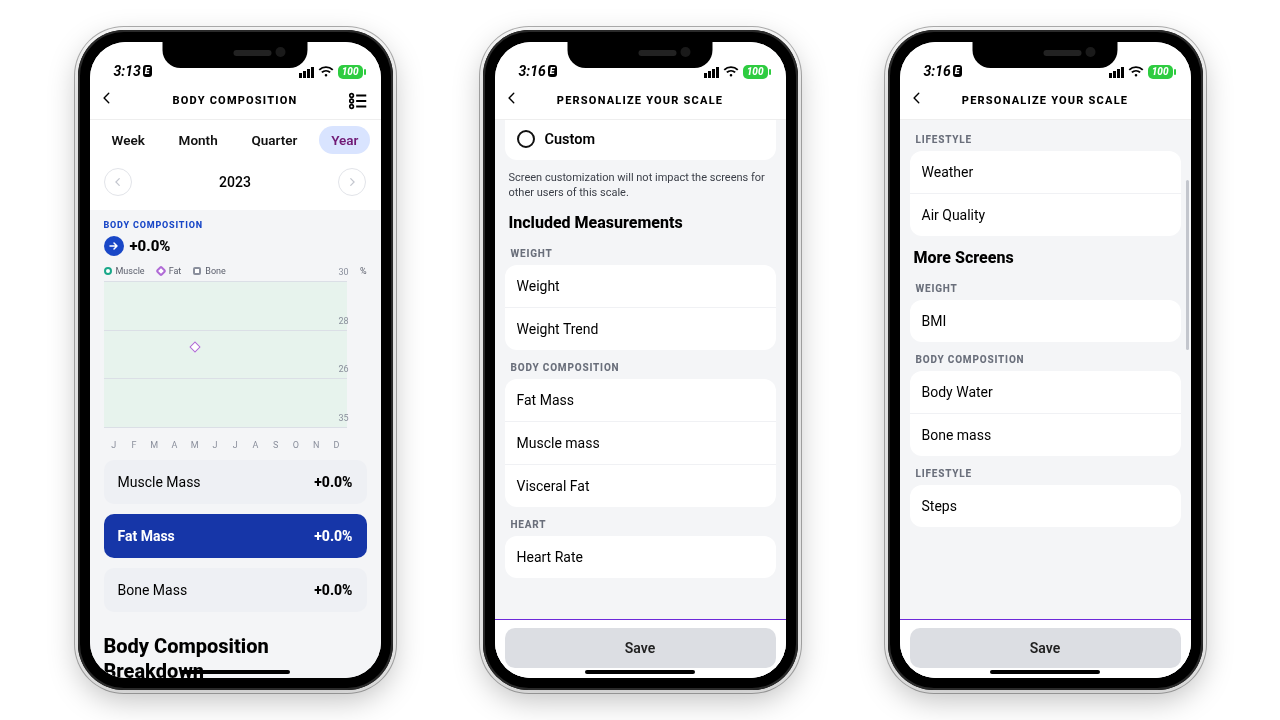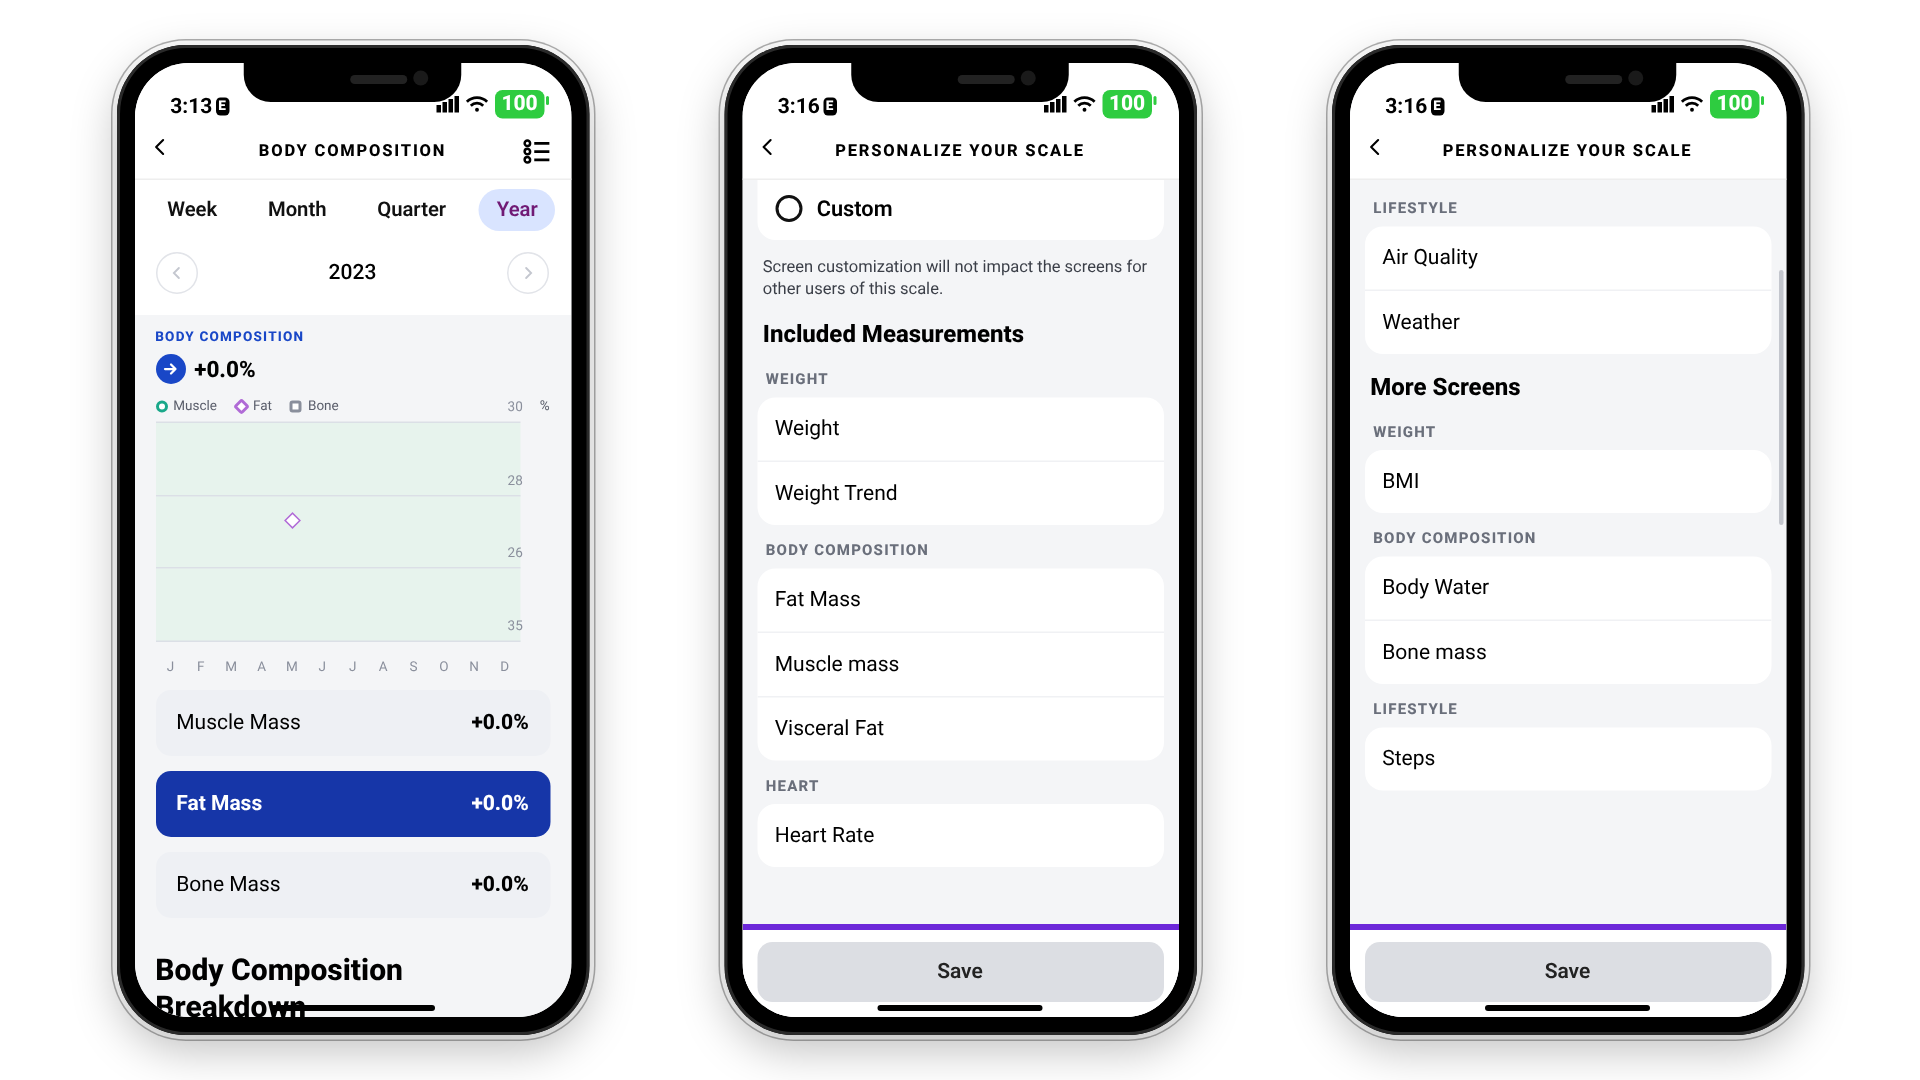--- a/index.html
+++ b/index.html
@@ -26,28 +26,29 @@
   .notch::after {
     content:""; position:absolute; right:36px; top:8px; width:38px; height:6px; background:#222; border-radius:3px;
   }
   .notch::before {
     content:""; position:absolute; right:22px; top:5px; width:10px; height:10px; background:#1a1a1a; border-radius:50%;
   }
   .status {
     height: 40px; display:flex; justify-content:space-between; align-items:flex-end;
     padding: 0 18px 3px 24px; font-size: 14px; font-weight: 700; color:#000;
     background: #fff;
+    font-style: italic;
   }
   .status .right { display:flex; align-items:center; gap:4px; }
   .sig-bars { display:inline-flex; align-items:flex-end; gap:1px; }
   .sig-bars span { width:3px; background:#000; display:inline-block; }
   .sig-bars span:nth-child(1){height:5px}.sig-bars span:nth-child(2){height:7px}
   .sig-bars span:nth-child(3){height:9px}.sig-bars span:nth-child(4){height:11px}
   .wifi-ic, .batt-ic { display:inline-block; }
-  .batt { font-size:14px; font-weight:800; color:#fff; background:#2ecc40; border-radius:5px; padding:1px 4px; line-height:1.2; position:relative;}
+  .batt { font-size:10px; font-weight:800; color:#fff; background:#2ecc40; border-radius:5px; padding:1px 4px; line-height:1.2; position:relative;}
   .batt::after{content:"";position:absolute;right:-3px;top:4px;width:2px;height:6px;background:#2ecc40;border-radius:1px;}
   .e-icon{display:inline-block;background:#000;color:#fff;font-size:9px;font-weight:900;border-radius:3px;padding:0 2px;line-height:12px;vertical-align:2px;margin-left:2px;}
   .navbar {
     height: 38px; background:#fff; display:flex; align-items:center; justify-content:center;
     position: relative; border-bottom: 1px solid #eee;
   }
   .navbar .title { font-size: 11px; font-weight:800; letter-spacing: 1.2px; }
   .nav-back { position:absolute; left:10px; top:8px; width:22px; height:22px; }
   .nav-back svg { width:14px; height:14px; }
   .nav-menu { position:absolute; right:12px; top:8px; width:22px; height:22px; }
@@ -86,21 +87,21 @@
   .scroll-body { padding: 0 0 58px; background:#f4f5f7; height:100%; overflow:hidden; position:relative;}
   .card-top-fragment { background:#fff; border-radius:0 0 12px 12px; margin:0 10px; padding:8px 8px 10px; }
   .radio-row { display:flex; align-items:center; gap:10px; font-size:14.5px; font-weight:600; padding:2px 4px;}
   .radio-circle { width:18px;height:18px;border-radius:50%;border:2px solid #111; }
   .helptext { font-size:11px; color:#3b3f48; padding:10px 14px 0; line-height:1.4;}
   .section-h { font-size:16px; font-weight:800; padding:12px 14px 4px;}
   .group-label { font-size:10px; font-weight:800; letter-spacing:.8px; color:#6a6f7b; padding:12px 16px 6px;}
   .opt-group { margin:0 10px; background:#fff; border-radius:12px; overflow:hidden; }
   .opt { padding:13px 12px; font-size:14px; border-top:1px solid #f0f1f4;}
   .opt:first-child { border-top:none; }
-  .savebar { position:absolute; left:0; right:0; bottom:0; background:#fff; padding:8px 10px 10px; border-top:4px solid #6d28d9;}
+  .savebar { position:absolute; left:0; right:0; bottom:0; background:#fff; padding:8px 10px 10px; border-top:1px solid #6d28d9;}
   .save-btn { width:100%; background:#dcdee3; border:none; border-radius:10px; padding:12px; font-size:14px; font-weight:600; color:#222;}
   .home-ind { position:absolute; bottom:4px; left:50%; transform:translateX(-50%); width:110px; height:4px; background:#000; border-radius:3px; z-index:20;}
   .scroll-ind { position:absolute; right:2px; top:60px; width:3px; height:170px; background:#c3c6cd; border-radius:3px;}
 </style>
 </head>
 <body>
 
 <div class="stage">
 
   <div class="phone">
@@ -325,22 +326,22 @@
             </svg>
         </span>
         <span class="title">PERSONALIZE YOUR SCALE</span>
       </div>
       <div class="content">
         <div class="scroll-body">
           <div class="scroll-ind"></div>
 
           <div class="group-label" style="padding-top:14px">LIFESTYLE</div>
           <div class="opt-group">
+            <div class="opt">Weather</div>
             <div class="opt">Air Quality</div>
-            <div class="opt">Weather</div>
           </div>
 
           <div class="section-h">More Screens</div>
 
           <div class="group-label">WEIGHT</div>
           <div class="opt-group">
             <div class="opt">BMI</div>
           </div>
 
           <div class="group-label">BODY COMPOSITION</div>

